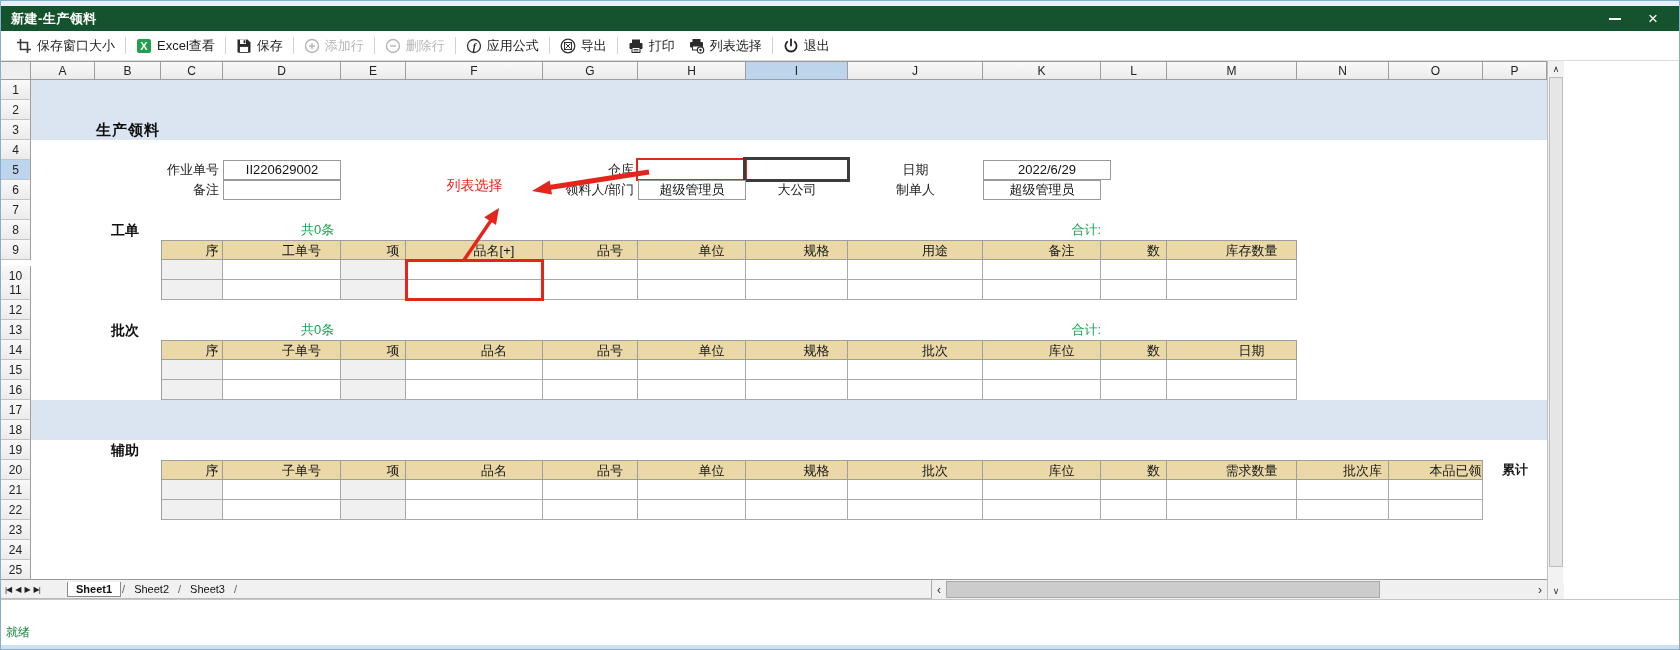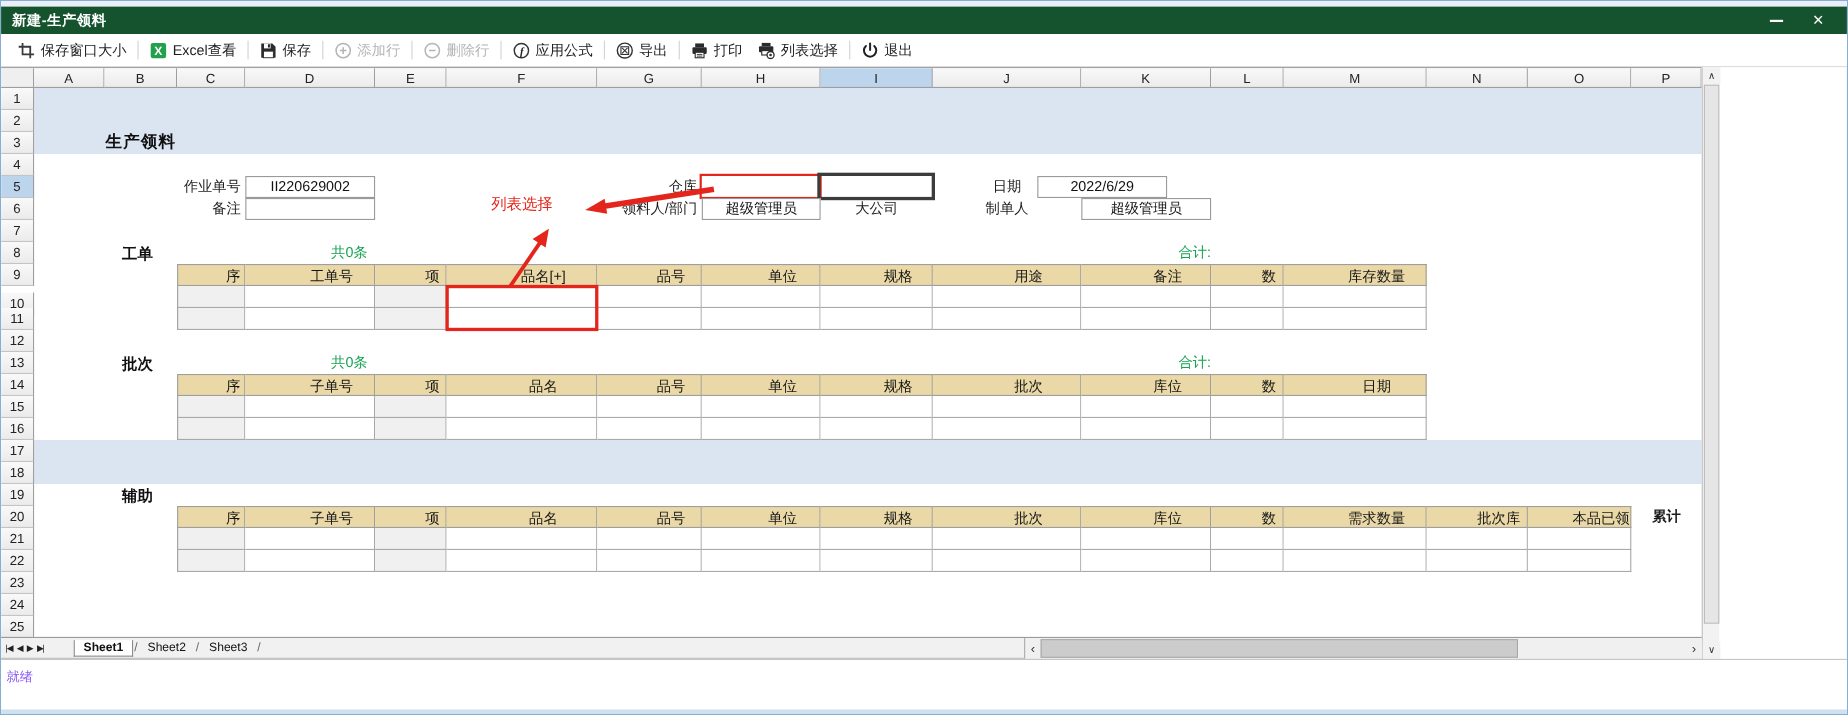--- a/index.html
+++ b/index.html
@@ -77,21 +77,21 @@
   .hscroll { position:absolute; left:930px; top:0; height:19px; width:616px; background:#f0f0f0;
              border-left:1px solid #aaa; }
   .hs-btn { position:absolute; top:0; width:14px; height:100%; display:flex; align-items:center;
             justify-content:center; font-size:12px; color:#333; }
   .hs-left { left:0; }  .hs-right { right:0; }
   .hs-thumb { position:absolute; left:14px; top:1px; width:434px; height:17px; background:#cccccc;
               border:1px solid #a8a8a8; }
   
   .statusbar { position:absolute; left:0; top:598px; width:100%; height:46px; background:#fff;
                border-top:1px solid #c6c6c6; }
-  .status-text { position:absolute; left:5px; top:7px; font-size:12px; color:#8b5cf6; }
+  .status-text { position:absolute; left:5px; top:24px; font-size:12px; color:#15803d; }
   .bottom-strip { position:absolute; left:0; top:644px; width:100%; height:6px; background:#cfe1f1; }
 </style>
 </head>
 <body>
 
 <div class="window">
   <div class="top-strip"></div>
 
   <div class="titlebar">
     <span class="title-text">新建-生产领料</span>
@@ -227,21 +227,21 @@
 
       <div class="abs flabel r" style="left:560px;top:98px;width:73px;">仓库</div>
       <div class="redbox" style="left:635px;top:96px;width:111px;height:23px;"></div>
       <div class="selbox" style="left:742px;top:95px;width:107px;height:25px;"></div>
 
       <div class="abs flabel r" style="left:520px;top:118px;width:113px;">领料人/部门</div>
       <div class="fbox" style="left:637px;top:118px;width:108px;">超级管理员</div>
       <div class="abs flabel c" style="left:745px;top:118px;width:102px;">大公司</div>
 
       <div class="abs flabel c" style="left:847px;top:98px;width:135px;">日期</div>
-      <div class="fbox" style="left:942px;top:98px;width:118px;">2022/6/29</div>
+      <div class="fbox" style="left:982px;top:98px;width:128px;">2022/6/29</div>
       <div class="abs flabel c" style="left:847px;top:118px;width:135px;">制单人</div>
       <div class="fbox" style="left:982px;top:118px;width:118px;">超级管理员</div>
 
       <div class="abs sec-label" style="left:110px;top:158px;">工单</div>
       <div class="abs green" style="left:300px;top:158px;">共0条</div>
       <div class="abs green r" style="left:1020px;top:158px;width:80px;">合计:</div>
 
       <div class="abs sec-label" style="left:110px;top:258px;">批次</div>
       <div class="abs green" style="left:300px;top:258px;">共0条</div>
       <div class="abs green r" style="left:1020px;top:258px;width:80px;">合计:</div>

